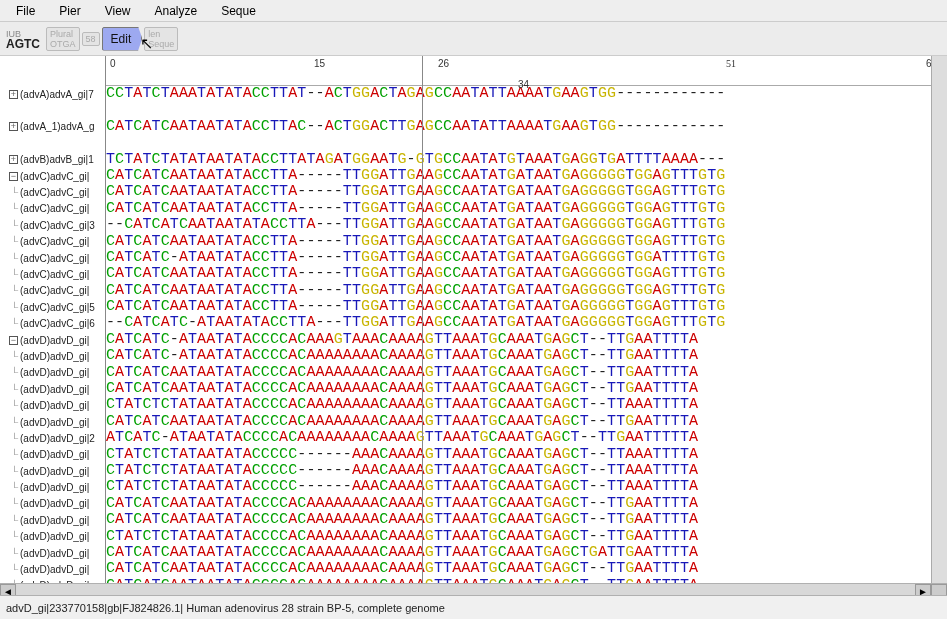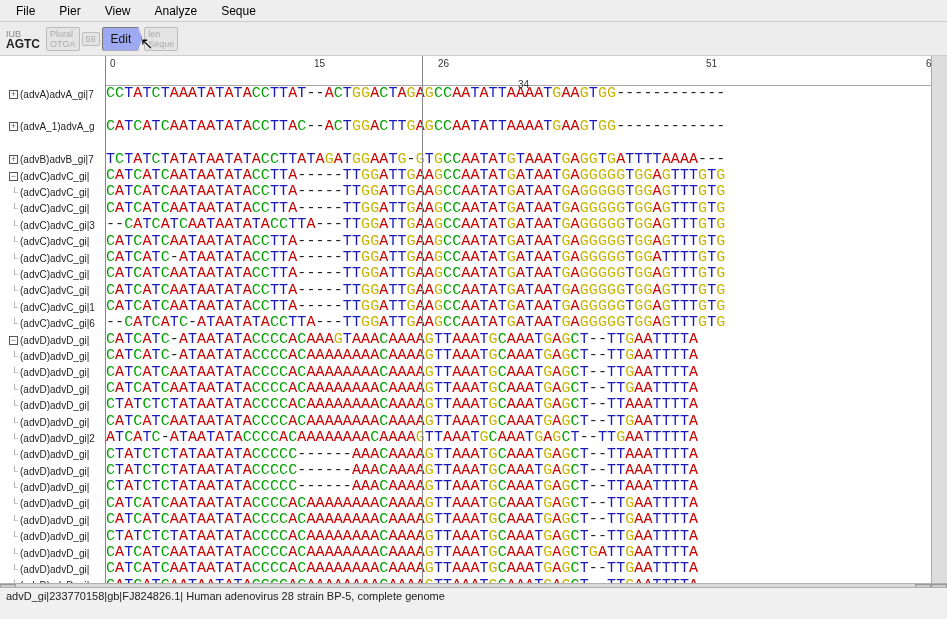--- a/index.html
+++ b/index.html
@@ -159,27 +159,28 @@
   pointer-events:none;
 }
 .vscroll {
   width:16px;
   background:#ddd;
   border-left:1px solid #aaa;
 }
 .statusbar {
   position:absolute;
   left:0; right:0; bottom:0;
-  height:32px;
+  height:24px;
   background:#f0f0f0;
   border-top:1px solid #b0b0b0;
   font-size:11px;
   color:#222;
   padding:2px 6px;
   display:flex;
+  align-items:center;
 }
 .bottom-hscroll {
   position:absolute;
   left:0; right:0; bottom:20px;
   height:16px;
   background:#e0e0e0;
   border-top:1px solid #b0b0b0;
   display:flex;
 }
 .bottom-hscroll .arrow {
@@ -232,21 +233,21 @@
           <div class="tree">
             <span class="plusbox">+</span>
           </div>
           <div class="name">(advA_1)advA_g</div>
         </div>
         <div class="empty-row"></div>
         <div class="side-row">
           <div class="tree">
             <span class="plusbox">+</span>
           </div>
-          <div class="name">(advB)advB_gi|7</div>
+          <div class="name">(advB)advB_gi|1</div>
         </div>
         <div class="side-row">
           <div class="tree">
             <span class="minusbox">−</span>
           </div>
           <div class="name">(advC)advC_gi|</div>
         </div>
         <div class="side-row">
           <div class="tree">
             <span style="color:#999">└</span>
@@ -286,21 +287,21 @@
         <div class="side-row">
           <div class="tree">
             <span style="color:#999">└</span>
           </div>
           <div class="name">(advC)advC_gi|</div>
         </div>
         <div class="side-row">
           <div class="tree">
             <span style="color:#999">└</span>
           </div>
-          <div class="name">(advC)advC_gi|1</div>
+          <div class="name">(advC)advC_gi|5</div>
         </div>
         <div class="side-row">
           <div class="tree">
             <span style="color:#999">└</span>
           </div>
           <div class="name">(advC)advC_gi|6</div>
         </div>
         <div class="side-row">
           <div class="tree">
             <span class="minusbox">−</span>
@@ -404,21 +405,21 @@
           <div class="name">(advD)advD_gi|</div>
         </div>
       </div>
   </div>
   <div class="seq-area">
     <div class="ruler" id="ruler">
         <div class="tick" style="left: 4px;">0</div>
         <div class="tick" style="left: 208px;">15</div>
         <div class="tick" style="left: 332px;">26</div>
         <div class="tick" style="left: 412px; margin-top: 21px;">34</div>
-        <div class="tick" style="left: 600px;">51</div>
+        <div class="tick" style="left: 620px; font-family: Liberation Serif, serif;">51</div>
         <div class="tick" style="left: 820px;">68</div>
       </div>
     <div class="col-guide" id="col-guide" style="left: 316px;"></div>
     <div class="seq-rows" id="seq-rows"><div class="seq-row"> <span class="base-C">C</span><span class="base-C">C</span><span class="base-T">T</span><span class="base-A">A</span><span class="base-T">T</span><span class="base-C">C</span><span class="base-T">T</span><span class="base-A">A</span><span class="base-A">A</span><span class="base-A">A</span><span class="base-T">T</span><span class="base-A">A</span><span class="base-T">T</span><span class="base-A">A</span><span class="base-T">T</span><span class="base-A">A</span><span class="base-C">C</span><span class="base-C">C</span><span class="base-T">T</span><span class="base-T">T</span><span class="base-A">A</span><span class="base-T">T</span><span class="base-gap">-</span><span class="base-gap">-</span><span class="base-A">A</span><span class="base-C">C</span><span class="base-T">T</span><span class="base-G">G</span><span class="base-G">G</span><span class="base-A">A</span><span class="base-C">C</span><span class="base-T">T</span><span class="base-A">A</span><span class="base-G">G</span><span class="base-A">A</span><span class="base-G">G</span><span class="base-C">C</span><span class="base-C">C</span><span class="base-A">A</span><span class="base-A">A</span><span class="base-T">T</span><span class="base-A">A</span><span class="base-T">T</span><span class="base-T">T</span><span class="base-A">A</span><span class="base-A">A</span><span class="base-A">A</span><span class="base-A">A</span><span class="base-T">T</span><span class="base-G">G</span><span class="base-A">A</span><span class="base-A">A</span><span class="base-G">G</span><span class="base-T">T</span><span class="base-G">G</span><span class="base-G">G</span><span class="base-gap">-</span><span class="base-gap">-</span><span class="base-gap">-</span><span class="base-gap">-</span><span class="base-gap">-</span><span class="base-gap">-</span><span class="base-gap">-</span><span class="base-gap">-</span><span class="base-gap">-</span><span class="base-gap">-</span><span class="base-gap">-</span><span class="base-gap">-</span></div><div class="empty-row"></div><div class="seq-row"> <span class="base-C">C</span><span class="base-A">A</span><span class="base-T">T</span><span class="base-C">C</span><span class="base-A">A</span><span class="base-T">T</span><span class="base-C">C</span><span class="base-A">A</span><span class="base-A">A</span><span class="base-T">T</span><span class="base-A">A</span><span class="base-A">A</span><span class="base-T">T</span><span class="base-A">A</span><span class="base-T">T</span><span class="base-A">A</span><span class="base-C">C</span><span class="base-C">C</span><span class="base-T">T</span><span class="base-T">T</span><span class="base-A">A</span><span class="base-C">C</span><span class="base-gap">-</span><span class="base-gap">-</span><span class="base-A">A</span><span class="base-C">C</span><span class="base-T">T</span><span class="base-G">G</span><span class="base-G">G</span><span class="base-A">A</span><span class="base-C">C</span><span class="base-T">T</span><span class="base-T">T</span><span class="base-G">G</span><span class="base-A">A</span><span class="base-G">G</span><span class="base-C">C</span><span class="base-C">C</span><span class="base-A">A</span><span class="base-A">A</span><span class="base-T">T</span><span class="base-A">A</span><span class="base-T">T</span><span class="base-T">T</span><span class="base-A">A</span><span class="base-A">A</span><span class="base-A">A</span><span class="base-A">A</span><span class="base-T">T</span><span class="base-G">G</span><span class="base-A">A</span><span class="base-A">A</span><span class="base-G">G</span><span class="base-T">T</span><span class="base-G">G</span><span class="base-G">G</span><span class="base-gap">-</span><span class="base-gap">-</span><span class="base-gap">-</span><span class="base-gap">-</span><span class="base-gap">-</span><span class="base-gap">-</span><span class="base-gap">-</span><span class="base-gap">-</span><span class="base-gap">-</span><span class="base-gap">-</span><span class="base-gap">-</span><span class="base-gap">-</span></div><div class="empty-row"></div><div class="seq-row"> <span class="base-T">T</span><span class="base-C">C</span><span class="base-T">T</span><span class="base-A">A</span><span class="base-T">T</span><span class="base-C">C</span><span class="base-T">T</span><span class="base-A">A</span><span class="base-T">T</span><span class="base-A">A</span><span class="base-T">T</span><span class="base-A">A</span><span class="base-A">A</span><span class="base-T">T</span><span class="base-A">A</span><span class="base-T">T</span><span class="base-A">A</span><span class="base-C">C</span><span class="base-C">C</span><span class="base-T">T</span><span class="base-T">T</span><span class="base-A">A</span><span class="base-T">T</span><span class="base-A">A</span><span class="base-G">G</span><span class="base-A">A</span><span class="base-T">T</span><span class="base-G">G</span><span class="base-G">G</span><span class="base-A">A</span><span class="base-A">A</span><span class="base-T">T</span><span class="base-G">G</span><span class="base-gap">-</span><span class="base-G">G</span><span class="base-T">T</span><span class="base-G">G</span><span class="base-C">C</span><span class="base-C">C</span><span class="base-A">A</span><span class="base-A">A</span><span class="base-T">T</span><span class="base-A">A</span><span class="base-T">T</span><span class="base-G">G</span><span class="base-T">T</span><span class="base-A">A</span><span class="base-A">A</span><span class="base-A">A</span><span class="base-T">T</span><span class="base-G">G</span><span class="base-A">A</span><span class="base-G">G</span><span class="base-G">G</span><span class="base-T">T</span><span class="base-G">G</span><span class="base-A">A</span><span class="base-T">T</span><span class="base-T">T</span><span class="base-T">T</span><span class="base-T">T</span><span class="base-A">A</span><span class="base-A">A</span><span class="base-A">A</span><span class="base-A">A</span><span class="base-gap">-</span><span class="base-gap">-</span><span class="base-gap">-</span></div><div class="seq-row"> <span class="base-C">C</span><span class="base-A">A</span><span class="base-T">T</span><span class="base-C">C</span><span class="base-A">A</span><span class="base-T">T</span><span class="base-C">C</span><span class="base-A">A</span><span class="base-A">A</span><span class="base-T">T</span><span class="base-A">A</span><span class="base-A">A</span><span class="base-T">T</span><span class="base-A">A</span><span class="base-T">T</span><span class="base-A">A</span><span class="base-C">C</span><span class="base-C">C</span><span class="base-T">T</span><span class="base-T">T</span><span class="base-A">A</span><span class="base-gap">-</span><span class="base-gap">-</span><span class="base-gap">-</span><span class="base-gap">-</span><span class="base-gap">-</span><span class="base-T">T</span><span class="base-T">T</span><span class="base-G">G</span><span class="base-G">G</span><span class="base-A">A</span><span class="base-T">T</span><span class="base-T">T</span><span class="base-G">G</span><span class="base-A">A</span><span class="base-A">A</span><span class="base-G">G</span><span class="base-C">C</span><span class="base-C">C</span><span class="base-A">A</span><span class="base-A">A</span><span class="base-T">T</span><span class="base-A">A</span><span class="base-T">T</span><span class="base-G">G</span><span class="base-A">A</span><span class="base-T">T</span><span class="base-A">A</span><span class="base-A">A</span><span class="base-T">T</span><span class="base-G">G</span><span class="base-A">A</span><span class="base-G">G</span><span class="base-G">G</span><span class="base-G">G</span><span class="base-G">G</span><span class="base-G">G</span><span class="base-T">T</span><span class="base-G">G</span><span class="base-G">G</span><span class="base-A">A</span><span class="base-G">G</span><span class="base-T">T</span><span class="base-T">T</span><span class="base-T">T</span><span class="base-G">G</span><span class="base-T">T</span><span class="base-G">G</span></div><div class="seq-row"> <span class="base-C">C</span><span class="base-A">A</span><span class="base-T">T</span><span class="base-C">C</span><span class="base-A">A</span><span class="base-T">T</span><span class="base-C">C</span><span class="base-A">A</span><span class="base-A">A</span><span class="base-T">T</span><span class="base-A">A</span><span class="base-A">A</span><span class="base-T">T</span><span class="base-A">A</span><span class="base-T">T</span><span class="base-A">A</span><span class="base-C">C</span><span class="base-C">C</span><span class="base-T">T</span><span class="base-T">T</span><span class="base-A">A</span><span class="base-gap">-</span><span class="base-gap">-</span><span class="base-gap">-</span><span class="base-gap">-</span><span class="base-gap">-</span><span class="base-T">T</span><span class="base-T">T</span><span class="base-G">G</span><span class="base-G">G</span><span class="base-A">A</span><span class="base-T">T</span><span class="base-T">T</span><span class="base-G">G</span><span class="base-A">A</span><span class="base-A">A</span><span class="base-G">G</span><span class="base-C">C</span><span class="base-C">C</span><span class="base-A">A</span><span class="base-A">A</span><span class="base-T">T</span><span class="base-A">A</span><span class="base-T">T</span><span class="base-G">G</span><span class="base-A">A</span><span class="base-T">T</span><span class="base-A">A</span><span class="base-A">A</span><span class="base-T">T</span><span class="base-G">G</span><span class="base-A">A</span><span class="base-G">G</span><span class="base-G">G</span><span class="base-G">G</span><span class="base-G">G</span><span class="base-G">G</span><span class="base-T">T</span><span class="base-G">G</span><span class="base-G">G</span><span class="base-A">A</span><span class="base-G">G</span><span class="base-T">T</span><span class="base-T">T</span><span class="base-T">T</span><span class="base-G">G</span><span class="base-T">T</span><span class="base-G">G</span></div><div class="seq-row"> <span class="base-C">C</span><span class="base-A">A</span><span class="base-T">T</span><span class="base-C">C</span><span class="base-A">A</span><span class="base-T">T</span><span class="base-C">C</span><span class="base-A">A</span><span class="base-A">A</span><span class="base-T">T</span><span class="base-A">A</span><span class="base-A">A</span><span class="base-T">T</span><span class="base-A">A</span><span class="base-T">T</span><span class="base-A">A</span><span class="base-C">C</span><span class="base-C">C</span><span class="base-T">T</span><span class="base-T">T</span><span class="base-A">A</span><span class="base-gap">-</span><span class="base-gap">-</span><span class="base-gap">-</span><span class="base-gap">-</span><span class="base-gap">-</span><span class="base-T">T</span><span class="base-T">T</span><span class="base-G">G</span><span class="base-G">G</span><span class="base-A">A</span><span class="base-T">T</span><span class="base-T">T</span><span class="base-G">G</span><span class="base-A">A</span><span class="base-A">A</span><span class="base-G">G</span><span class="base-C">C</span><span class="base-C">C</span><span class="base-A">A</span><span class="base-A">A</span><span class="base-T">T</span><span class="base-A">A</span><span class="base-T">T</span><span class="base-G">G</span><span class="base-A">A</span><span class="base-T">T</span><span class="base-A">A</span><span class="base-A">A</span><span class="base-T">T</span><span class="base-G">G</span><span class="base-A">A</span><span class="base-G">G</span><span class="base-G">G</span><span class="base-G">G</span><span class="base-G">G</span><span class="base-G">G</span><span class="base-T">T</span><span class="base-G">G</span><span class="base-G">G</span><span class="base-A">A</span><span class="base-G">G</span><span class="base-T">T</span><span class="base-T">T</span><span class="base-T">T</span><span class="base-G">G</span><span class="base-T">T</span><span class="base-G">G</span></div><div class="seq-row"> <span class="base-gap">-</span><span class="base-gap">-</span><span class="base-C">C</span><span class="base-A">A</span><span class="base-T">T</span><span class="base-C">C</span><span class="base-A">A</span><span class="base-T">T</span><span class="base-C">C</span><span class="base-A">A</span><span class="base-A">A</span><span class="base-T">T</span><span class="base-A">A</span><span class="base-A">A</span><span class="base-T">T</span><span class="base-A">A</span><span class="base-T">T</span><span class="base-A">A</span><span class="base-C">C</span><span class="base-C">C</span><span class="base-T">T</span><span class="base-T">T</span><span class="base-A">A</span><span class="base-gap">-</span><span class="base-gap">-</span><span class="base-gap">-</span><span class="base-T">T</span><span class="base-T">T</span><span class="base-G">G</span><span class="base-G">G</span><span class="base-A">A</span><span class="base-T">T</span><span class="base-T">T</span><span class="base-G">G</span><span class="base-A">A</span><span class="base-A">A</span><span class="base-G">G</span><span class="base-C">C</span><span class="base-C">C</span><span class="base-A">A</span><span class="base-A">A</span><span class="base-T">T</span><span class="base-A">A</span><span class="base-T">T</span><span class="base-G">G</span><span class="base-A">A</span><span class="base-T">T</span><span class="base-A">A</span><span class="base-A">A</span><span class="base-T">T</span><span class="base-G">G</span><span class="base-A">A</span><span class="base-G">G</span><span class="base-G">G</span><span class="base-G">G</span><span class="base-G">G</span><span class="base-G">G</span><span class="base-T">T</span><span class="base-G">G</span><span class="base-G">G</span><span class="base-A">A</span><span class="base-G">G</span><span class="base-T">T</span><span class="base-T">T</span><span class="base-T">T</span><span class="base-G">G</span><span class="base-T">T</span><span class="base-G">G</span></div><div class="seq-row"> <span class="base-C">C</span><span class="base-A">A</span><span class="base-T">T</span><span class="base-C">C</span><span class="base-A">A</span><span class="base-T">T</span><span class="base-C">C</span><span class="base-A">A</span><span class="base-A">A</span><span class="base-T">T</span><span class="base-A">A</span><span class="base-A">A</span><span class="base-T">T</span><span class="base-A">A</span><span class="base-T">T</span><span class="base-A">A</span><span class="base-C">C</span><span class="base-C">C</span><span class="base-T">T</span><span class="base-T">T</span><span class="base-A">A</span><span class="base-gap">-</span><span class="base-gap">-</span><span class="base-gap">-</span><span class="base-gap">-</span><span class="base-gap">-</span><span class="base-T">T</span><span class="base-T">T</span><span class="base-G">G</span><span class="base-G">G</span><span class="base-A">A</span><span class="base-T">T</span><span class="base-T">T</span><span class="base-G">G</span><span class="base-A">A</span><span class="base-A">A</span><span class="base-G">G</span><span class="base-C">C</span><span class="base-C">C</span><span class="base-A">A</span><span class="base-A">A</span><span class="base-T">T</span><span class="base-A">A</span><span class="base-T">T</span><span class="base-G">G</span><span class="base-A">A</span><span class="base-T">T</span><span class="base-A">A</span><span class="base-A">A</span><span class="base-T">T</span><span class="base-G">G</span><span class="base-A">A</span><span class="base-G">G</span><span class="base-G">G</span><span class="base-G">G</span><span class="base-G">G</span><span class="base-G">G</span><span class="base-T">T</span><span class="base-G">G</span><span class="base-G">G</span><span class="base-A">A</span><span class="base-G">G</span><span class="base-T">T</span><span class="base-T">T</span><span class="base-T">T</span><span class="base-G">G</span><span class="base-T">T</span><span class="base-G">G</span></div><div class="seq-row"> <span class="base-C">C</span><span class="base-A">A</span><span class="base-T">T</span><span class="base-C">C</span><span class="base-A">A</span><span class="base-T">T</span><span class="base-C">C</span><span class="base-gap">-</span><span class="base-A">A</span><span class="base-T">T</span><span class="base-A">A</span><span class="base-A">A</span><span class="base-T">T</span><span class="base-A">A</span><span class="base-T">T</span><span class="base-A">A</span><span class="base-C">C</span><span class="base-C">C</span><span class="base-T">T</span><span class="base-T">T</span><span class="base-A">A</span><span class="base-gap">-</span><span class="base-gap">-</span><span class="base-gap">-</span><span class="base-gap">-</span><span class="base-gap">-</span><span class="base-T">T</span><span class="base-T">T</span><span class="base-G">G</span><span class="base-G">G</span><span class="base-A">A</span><span class="base-T">T</span><span class="base-T">T</span><span class="base-G">G</span><span class="base-A">A</span><span class="base-A">A</span><span class="base-G">G</span><span class="base-C">C</span><span class="base-C">C</span><span class="base-A">A</span><span class="base-A">A</span><span class="base-T">T</span><span class="base-A">A</span><span class="base-T">T</span><span class="base-G">G</span><span class="base-A">A</span><span class="base-T">T</span><span class="base-A">A</span><span class="base-A">A</span><span class="base-T">T</span><span class="base-G">G</span><span class="base-A">A</span><span class="base-G">G</span><span class="base-G">G</span><span class="base-G">G</span><span class="base-G">G</span><span class="base-G">G</span><span class="base-T">T</span><span class="base-G">G</span><span class="base-G">G</span><span class="base-A">A</span><span class="base-T">T</span><span class="base-T">T</span><span class="base-T">T</span><span class="base-T">T</span><span class="base-G">G</span><span class="base-T">T</span><span class="base-G">G</span></div><div class="seq-row"> <span class="base-C">C</span><span class="base-A">A</span><span class="base-T">T</span><span class="base-C">C</span><span class="base-A">A</span><span class="base-T">T</span><span class="base-C">C</span><span class="base-A">A</span><span class="base-A">A</span><span class="base-T">T</span><span class="base-A">A</span><span class="base-A">A</span><span class="base-T">T</span><span class="base-A">A</span><span class="base-T">T</span><span class="base-A">A</span><span class="base-C">C</span><span class="base-C">C</span><span class="base-T">T</span><span class="base-T">T</span><span class="base-A">A</span><span class="base-gap">-</span><span class="base-gap">-</span><span class="base-gap">-</span><span class="base-gap">-</span><span class="base-gap">-</span><span class="base-T">T</span><span class="base-T">T</span><span class="base-G">G</span><span class="base-G">G</span><span class="base-A">A</span><span class="base-T">T</span><span class="base-T">T</span><span class="base-G">G</span><span class="base-A">A</span><span class="base-A">A</span><span class="base-G">G</span><span class="base-C">C</span><span class="base-C">C</span><span class="base-A">A</span><span class="base-A">A</span><span class="base-T">T</span><span class="base-A">A</span><span class="base-T">T</span><span class="base-G">G</span><span class="base-A">A</span><span class="base-T">T</span><span class="base-A">A</span><span class="base-A">A</span><span class="base-T">T</span><span class="base-G">G</span><span class="base-A">A</span><span class="base-G">G</span><span class="base-G">G</span><span class="base-G">G</span><span class="base-G">G</span><span class="base-G">G</span><span class="base-T">T</span><span class="base-G">G</span><span class="base-G">G</span><span class="base-A">A</span><span class="base-G">G</span><span class="base-T">T</span><span class="base-T">T</span><span class="base-T">T</span><span class="base-G">G</span><span class="base-T">T</span><span class="base-G">G</span></div><div class="seq-row"> <span class="base-C">C</span><span class="base-A">A</span><span class="base-T">T</span><span class="base-C">C</span><span class="base-A">A</span><span class="base-T">T</span><span class="base-C">C</span><span class="base-A">A</span><span class="base-A">A</span><span class="base-T">T</span><span class="base-A">A</span><span class="base-A">A</span><span class="base-T">T</span><span class="base-A">A</span><span class="base-T">T</span><span class="base-A">A</span><span class="base-C">C</span><span class="base-C">C</span><span class="base-T">T</span><span class="base-T">T</span><span class="base-A">A</span><span class="base-gap">-</span><span class="base-gap">-</span><span class="base-gap">-</span><span class="base-gap">-</span><span class="base-gap">-</span><span class="base-T">T</span><span class="base-T">T</span><span class="base-G">G</span><span class="base-G">G</span><span class="base-A">A</span><span class="base-T">T</span><span class="base-T">T</span><span class="base-G">G</span><span class="base-A">A</span><span class="base-A">A</span><span class="base-G">G</span><span class="base-C">C</span><span class="base-C">C</span><span class="base-A">A</span><span class="base-A">A</span><span class="base-T">T</span><span class="base-A">A</span><span class="base-T">T</span><span class="base-G">G</span><span class="base-A">A</span><span class="base-T">T</span><span class="base-A">A</span><span class="base-A">A</span><span class="base-T">T</span><span class="base-G">G</span><span class="base-A">A</span><span class="base-G">G</span><span class="base-G">G</span><span class="base-G">G</span><span class="base-G">G</span><span class="base-G">G</span><span class="base-T">T</span><span class="base-G">G</span><span class="base-G">G</span><span class="base-A">A</span><span class="base-G">G</span><span class="base-T">T</span><span class="base-T">T</span><span class="base-T">T</span><span class="base-G">G</span><span class="base-T">T</span><span class="base-G">G</span></div><div class="seq-row"> <span class="base-C">C</span><span class="base-A">A</span><span class="base-T">T</span><span class="base-C">C</span><span class="base-A">A</span><span class="base-T">T</span><span class="base-C">C</span><span class="base-A">A</span><span class="base-A">A</span><span class="base-T">T</span><span class="base-A">A</span><span class="base-A">A</span><span class="base-T">T</span><span class="base-A">A</span><span class="base-T">T</span><span class="base-A">A</span><span class="base-C">C</span><span class="base-C">C</span><span class="base-T">T</span><span class="base-T">T</span><span class="base-A">A</span><span class="base-gap">-</span><span class="base-gap">-</span><span class="base-gap">-</span><span class="base-gap">-</span><span class="base-gap">-</span><span class="base-T">T</span><span class="base-T">T</span><span class="base-G">G</span><span class="base-G">G</span><span class="base-A">A</span><span class="base-T">T</span><span class="base-T">T</span><span class="base-G">G</span><span class="base-A">A</span><span class="base-A">A</span><span class="base-G">G</span><span class="base-C">C</span><span class="base-C">C</span><span class="base-A">A</span><span class="base-A">A</span><span class="base-T">T</span><span class="base-A">A</span><span class="base-T">T</span><span class="base-G">G</span><span class="base-A">A</span><span class="base-T">T</span><span class="base-A">A</span><span class="base-A">A</span><span class="base-T">T</span><span class="base-G">G</span><span class="base-A">A</span><span class="base-G">G</span><span class="base-G">G</span><span class="base-G">G</span><span class="base-G">G</span><span class="base-G">G</span><span class="base-T">T</span><span class="base-G">G</span><span class="base-G">G</span><span class="base-A">A</span><span class="base-G">G</span><span class="base-T">T</span><span class="base-T">T</span><span class="base-T">T</span><span class="base-G">G</span><span class="base-T">T</span><span class="base-G">G</span></div><div class="seq-row"> <span class="base-gap">-</span><span class="base-gap">-</span><span class="base-C">C</span><span class="base-A">A</span><span class="base-T">T</span><span class="base-C">C</span><span class="base-A">A</span><span class="base-T">T</span><span class="base-C">C</span><span class="base-gap">-</span><span class="base-A">A</span><span class="base-T">T</span><span class="base-A">A</span><span class="base-A">A</span><span class="base-T">T</span><span class="base-A">A</span><span class="base-T">T</span><span class="base-A">A</span><span class="base-C">C</span><span class="base-C">C</span><span class="base-T">T</span><span class="base-T">T</span><span class="base-A">A</span><span class="base-gap">-</span><span class="base-gap">-</span><span class="base-gap">-</span><span class="base-T">T</span><span class="base-T">T</span><span class="base-G">G</span><span class="base-G">G</span><span class="base-A">A</span><span class="base-T">T</span><span class="base-T">T</span><span class="base-G">G</span><span class="base-A">A</span><span class="base-A">A</span><span class="base-G">G</span><span class="base-C">C</span><span class="base-C">C</span><span class="base-A">A</span><span class="base-A">A</span><span class="base-T">T</span><span class="base-A">A</span><span class="base-T">T</span><span class="base-G">G</span><span class="base-A">A</span><span class="base-T">T</span><span class="base-A">A</span><span class="base-A">A</span><span class="base-T">T</span><span class="base-G">G</span><span class="base-A">A</span><span class="base-G">G</span><span class="base-G">G</span><span class="base-G">G</span><span class="base-G">G</span><span class="base-G">G</span><span class="base-T">T</span><span class="base-G">G</span><span class="base-G">G</span><span class="base-A">A</span><span class="base-G">G</span><span class="base-T">T</span><span class="base-T">T</span><span class="base-T">T</span><span class="base-G">G</span><span class="base-T">T</span><span class="base-G">G</span></div><div class="seq-row"> <span class="base-C">C</span><span class="base-A">A</span><span class="base-T">T</span><span class="base-C">C</span><span class="base-A">A</span><span class="base-T">T</span><span class="base-C">C</span><span class="base-gap">-</span><span class="base-A">A</span><span class="base-T">T</span><span class="base-A">A</span><span class="base-A">A</span><span class="base-T">T</span><span class="base-A">A</span><span class="base-T">T</span><span class="base-A">A</span><span class="base-C">C</span><span class="base-C">C</span><span class="base-C">C</span><span class="base-C">C</span><span class="base-A">A</span><span class="base-C">C</span><span class="base-A">A</span><span class="base-A">A</span><span class="base-A">A</span><span class="base-G">G</span><span class="base-T">T</span><span class="base-A">A</span><span class="base-A">A</span><span class="base-A">A</span><span class="base-C">C</span><span class="base-A">A</span><span class="base-A">A</span><span class="base-A">A</span><span class="base-A">A</span><span class="base-G">G</span><span class="base-T">T</span><span class="base-T">T</span><span class="base-A">A</span><span class="base-A">A</span><span class="base-A">A</span><span class="base-T">T</span><span class="base-G">G</span><span class="base-C">C</span><span class="base-A">A</span><span class="base-A">A</span><span class="base-A">A</span><span class="base-T">T</span><span class="base-G">G</span><span class="base-A">A</span><span class="base-G">G</span><span class="base-C">C</span><span class="base-T">T</span><span class="base-gap">-</span><span class="base-gap">-</span><span class="base-T">T</span><span class="base-T">T</span><span class="base-G">G</span><span class="base-A">A</span><span class="base-A">A</span><span class="base-T">T</span><span class="base-T">T</span><span class="base-T">T</span><span class="base-T">T</span><span class="base-A">A</span></div><div class="seq-row"> <span class="base-C">C</span><span class="base-A">A</span><span class="base-T">T</span><span class="base-C">C</span><span class="base-A">A</span><span class="base-T">T</span><span class="base-C">C</span><span class="base-gap">-</span><span class="base-A">A</span><span class="base-T">T</span><span class="base-A">A</span><span class="base-A">A</span><span class="base-T">T</span><span class="base-A">A</span><span class="base-T">T</span><span class="base-A">A</span><span class="base-C">C</span><span class="base-C">C</span><span class="base-C">C</span><span class="base-C">C</span><span class="base-A">A</span><span class="base-C">C</span><span class="base-A">A</span><span class="base-A">A</span><span class="base-A">A</span><span class="base-A">A</span><span class="base-A">A</span><span class="base-A">A</span><span class="base-A">A</span><span class="base-A">A</span><span class="base-C">C</span><span class="base-A">A</span><span class="base-A">A</span><span class="base-A">A</span><span class="base-A">A</span><span class="base-G">G</span><span class="base-T">T</span><span class="base-T">T</span><span class="base-A">A</span><span class="base-A">A</span><span class="base-A">A</span><span class="base-T">T</span><span class="base-G">G</span><span class="base-C">C</span><span class="base-A">A</span><span class="base-A">A</span><span class="base-A">A</span><span class="base-T">T</span><span class="base-G">G</span><span class="base-A">A</span><span class="base-G">G</span><span class="base-C">C</span><span class="base-T">T</span><span class="base-gap">-</span><span class="base-gap">-</span><span class="base-T">T</span><span class="base-T">T</span><span class="base-G">G</span><span class="base-A">A</span><span class="base-A">A</span><span class="base-T">T</span><span class="base-T">T</span><span class="base-T">T</span><span class="base-T">T</span><span class="base-A">A</span></div><div class="seq-row"> <span class="base-C">C</span><span class="base-A">A</span><span class="base-T">T</span><span class="base-C">C</span><span class="base-A">A</span><span class="base-T">T</span><span class="base-C">C</span><span class="base-A">A</span><span class="base-A">A</span><span class="base-T">T</span><span class="base-A">A</span><span class="base-A">A</span><span class="base-T">T</span><span class="base-A">A</span><span class="base-T">T</span><span class="base-A">A</span><span class="base-C">C</span><span class="base-C">C</span><span class="base-C">C</span><span class="base-C">C</span><span class="base-A">A</span><span class="base-C">C</span><span class="base-A">A</span><span class="base-A">A</span><span class="base-A">A</span><span class="base-A">A</span><span class="base-A">A</span><span class="base-A">A</span><span class="base-A">A</span><span class="base-A">A</span><span class="base-C">C</span><span class="base-A">A</span><span class="base-A">A</span><span class="base-A">A</span><span class="base-A">A</span><span class="base-G">G</span><span class="base-T">T</span><span class="base-T">T</span><span class="base-A">A</span><span class="base-A">A</span><span class="base-A">A</span><span class="base-T">T</span><span class="base-G">G</span><span class="base-C">C</span><span class="base-A">A</span><span class="base-A">A</span><span class="base-A">A</span><span class="base-T">T</span><span class="base-G">G</span><span class="base-A">A</span><span class="base-G">G</span><span class="base-C">C</span><span class="base-T">T</span><span class="base-gap">-</span><span class="base-gap">-</span><span class="base-T">T</span><span class="base-T">T</span><span class="base-G">G</span><span class="base-A">A</span><span class="base-A">A</span><span class="base-T">T</span><span class="base-T">T</span><span class="base-T">T</span><span class="base-T">T</span><span class="base-A">A</span></div><div class="seq-row"> <span class="base-C">C</span><span class="base-A">A</span><span class="base-T">T</span><span class="base-C">C</span><span class="base-A">A</span><span class="base-T">T</span><span class="base-C">C</span><span class="base-A">A</span><span class="base-A">A</span><span class="base-T">T</span><span class="base-A">A</span><span class="base-A">A</span><span class="base-T">T</span><span class="base-A">A</span><span class="base-T">T</span><span class="base-A">A</span><span class="base-C">C</span><span class="base-C">C</span><span class="base-C">C</span><span class="base-C">C</span><span class="base-A">A</span><span class="base-C">C</span><span class="base-A">A</span><span class="base-A">A</span><span class="base-A">A</span><span class="base-A">A</span><span class="base-A">A</span><span class="base-A">A</span><span class="base-A">A</span><span class="base-A">A</span><span class="base-C">C</span><span class="base-A">A</span><span class="base-A">A</span><span class="base-A">A</span><span class="base-A">A</span><span class="base-G">G</span><span class="base-T">T</span><span class="base-T">T</span><span class="base-A">A</span><span class="base-A">A</span><span class="base-A">A</span><span class="base-T">T</span><span class="base-G">G</span><span class="base-C">C</span><span class="base-A">A</span><span class="base-A">A</span><span class="base-A">A</span><span class="base-T">T</span><span class="base-G">G</span><span class="base-A">A</span><span class="base-G">G</span><span class="base-C">C</span><span class="base-T">T</span><span class="base-gap">-</span><span class="base-gap">-</span><span class="base-T">T</span><span class="base-T">T</span><span class="base-G">G</span><span class="base-A">A</span><span class="base-A">A</span><span class="base-T">T</span><span class="base-T">T</span><span class="base-T">T</span><span class="base-T">T</span><span class="base-A">A</span></div><div class="seq-row"> <span class="base-C">C</span><span class="base-T">T</span><span class="base-A">A</span><span class="base-T">T</span><span class="base-C">C</span><span class="base-T">T</span><span class="base-C">C</span><span class="base-T">T</span><span class="base-A">A</span><span class="base-T">T</span><span class="base-A">A</span><span class="base-A">A</span><span class="base-T">T</span><span class="base-A">A</span><span class="base-T">T</span><span class="base-A">A</span><span class="base-C">C</span><span class="base-C">C</span><span class="base-C">C</span><span class="base-C">C</span><span class="base-A">A</span><span class="base-C">C</span><span class="base-A">A</span><span class="base-A">A</span><span class="base-A">A</span><span class="base-A">A</span><span class="base-A">A</span><span class="base-A">A</span><span class="base-A">A</span><span class="base-A">A</span><span class="base-C">C</span><span class="base-A">A</span><span class="base-A">A</span><span class="base-A">A</span><span class="base-A">A</span><span class="base-G">G</span><span class="base-T">T</span><span class="base-T">T</span><span class="base-A">A</span><span class="base-A">A</span><span class="base-A">A</span><span class="base-T">T</span><span class="base-G">G</span><span class="base-C">C</span><span class="base-A">A</span><span class="base-A">A</span><span class="base-A">A</span><span class="base-T">T</span><span class="base-G">G</span><span class="base-A">A</span><span class="base-G">G</span><span class="base-C">C</span><span class="base-T">T</span><span class="base-gap">-</span><span class="base-gap">-</span><span class="base-T">T</span><span class="base-T">T</span><span class="base-A">A</span><span class="base-A">A</span><span class="base-A">A</span><span class="base-T">T</span><span class="base-T">T</span><span class="base-T">T</span><span class="base-T">T</span><span class="base-A">A</span></div><div class="seq-row"> <span class="base-C">C</span><span class="base-A">A</span><span class="base-T">T</span><span class="base-C">C</span><span class="base-A">A</span><span class="base-T">T</span><span class="base-C">C</span><span class="base-A">A</span><span class="base-A">A</span><span class="base-T">T</span><span class="base-A">A</span><span class="base-A">A</span><span class="base-T">T</span><span class="base-A">A</span><span class="base-T">T</span><span class="base-A">A</span><span class="base-C">C</span><span class="base-C">C</span><span class="base-C">C</span><span class="base-C">C</span><span class="base-A">A</span><span class="base-C">C</span><span class="base-A">A</span><span class="base-A">A</span><span class="base-A">A</span><span class="base-A">A</span><span class="base-A">A</span><span class="base-A">A</span><span class="base-A">A</span><span class="base-A">A</span><span class="base-C">C</span><span class="base-A">A</span><span class="base-A">A</span><span class="base-A">A</span><span class="base-A">A</span><span class="base-G">G</span><span class="base-T">T</span><span class="base-T">T</span><span class="base-A">A</span><span class="base-A">A</span><span class="base-A">A</span><span class="base-T">T</span><span class="base-G">G</span><span class="base-C">C</span><span class="base-A">A</span><span class="base-A">A</span><span class="base-A">A</span><span class="base-T">T</span><span class="base-G">G</span><span class="base-A">A</span><span class="base-G">G</span><span class="base-C">C</span><span class="base-T">T</span><span class="base-gap">-</span><span class="base-gap">-</span><span class="base-T">T</span><span class="base-T">T</span><span class="base-G">G</span><span class="base-A">A</span><span class="base-A">A</span><span class="base-T">T</span><span class="base-T">T</span><span class="base-T">T</span><span class="base-T">T</span><span class="base-A">A</span></div><div class="seq-row"> <span class="base-A">A</span><span class="base-T">T</span><span class="base-C">C</span><span class="base-A">A</span><span class="base-T">T</span><span class="base-C">C</span><span class="base-gap">-</span><span class="base-A">A</span><span class="base-T">T</span><span class="base-A">A</span><span class="base-A">A</span><span class="base-T">T</span><span class="base-A">A</span><span class="base-T">T</span><span class="base-A">A</span><span class="base-C">C</span><span class="base-C">C</span><span class="base-C">C</span><span class="base-C">C</span><span class="base-A">A</span><span class="base-C">C</span><span class="base-A">A</span><span class="base-A">A</span><span class="base-A">A</span><span class="base-A">A</span><span class="base-A">A</span><span class="base-A">A</span><span class="base-A">A</span><span class="base-A">A</span><span class="base-C">C</span><span class="base-A">A</span><span class="base-A">A</span><span class="base-A">A</span><span class="base-A">A</span><span class="base-G">G</span><span class="base-T">T</span><span class="base-T">T</span><span class="base-A">A</span><span class="base-A">A</span><span class="base-A">A</span><span class="base-T">T</span><span class="base-G">G</span><span class="base-C">C</span><span class="base-A">A</span><span class="base-A">A</span><span class="base-A">A</span><span class="base-T">T</span><span class="base-G">G</span><span class="base-A">A</span><span class="base-G">G</span><span class="base-C">C</span><span class="base-T">T</span><span class="base-gap">-</span><span class="base-gap">-</span><span class="base-T">T</span><span class="base-T">T</span><span class="base-G">G</span><span class="base-A">A</span><span class="base-A">A</span><span class="base-T">T</span><span class="base-T">T</span><span class="base-T">T</span><span class="base-T">T</span><span class="base-T">T</span><span class="base-A">A</span></div><div class="seq-row"> <span class="base-C">C</span><span class="base-T">T</span><span class="base-A">A</span><span class="base-T">T</span><span class="base-C">C</span><span class="base-T">T</span><span class="base-C">C</span><span class="base-T">T</span><span class="base-A">A</span><span class="base-T">T</span><span class="base-A">A</span><span class="base-A">A</span><span class="base-T">T</span><span class="base-A">A</span><span class="base-T">T</span><span class="base-A">A</span><span class="base-C">C</span><span class="base-C">C</span><span class="base-C">C</span><span class="base-C">C</span><span class="base-C">C</span><span class="base-gap">-</span><span class="base-gap">-</span><span class="base-gap">-</span><span class="base-gap">-</span><span class="base-gap">-</span><span class="base-gap">-</span><span class="base-A">A</span><span class="base-A">A</span><span class="base-A">A</span><span class="base-C">C</span><span class="base-A">A</span><span class="base-A">A</span><span class="base-A">A</span><span class="base-A">A</span><span class="base-G">G</span><span class="base-T">T</span><span class="base-T">T</span><span class="base-A">A</span><span class="base-A">A</span><span class="base-A">A</span><span class="base-T">T</span><span class="base-G">G</span><span class="base-C">C</span><span class="base-A">A</span><span class="base-A">A</span><span class="base-A">A</span><span class="base-T">T</span><span class="base-G">G</span><span class="base-A">A</span><span class="base-G">G</span><span class="base-C">C</span><span class="base-T">T</span><span class="base-gap">-</span><span class="base-gap">-</span><span class="base-T">T</span><span class="base-T">T</span><span class="base-A">A</span><span class="base-A">A</span><span class="base-A">A</span><span class="base-T">T</span><span class="base-T">T</span><span class="base-T">T</span><span class="base-T">T</span><span class="base-A">A</span></div><div class="seq-row"> <span class="base-C">C</span><span class="base-T">T</span><span class="base-A">A</span><span class="base-T">T</span><span class="base-C">C</span><span class="base-T">T</span><span class="base-C">C</span><span class="base-T">T</span><span class="base-A">A</span><span class="base-T">T</span><span class="base-A">A</span><span class="base-A">A</span><span class="base-T">T</span><span class="base-A">A</span><span class="base-T">T</span><span class="base-A">A</span><span class="base-C">C</span><span class="base-C">C</span><span class="base-C">C</span><span class="base-C">C</span><span class="base-C">C</span><span class="base-gap">-</span><span class="base-gap">-</span><span class="base-gap">-</span><span class="base-gap">-</span><span class="base-gap">-</span><span class="base-gap">-</span><span class="base-A">A</span><span class="base-A">A</span><span class="base-A">A</span><span class="base-C">C</span><span class="base-A">A</span><span class="base-A">A</span><span class="base-A">A</span><span class="base-A">A</span><span class="base-G">G</span><span class="base-T">T</span><span class="base-T">T</span><span class="base-A">A</span><span class="base-A">A</span><span class="base-A">A</span><span class="base-T">T</span><span class="base-G">G</span><span class="base-C">C</span><span class="base-A">A</span><span class="base-A">A</span><span class="base-A">A</span><span class="base-T">T</span><span class="base-G">G</span><span class="base-A">A</span><span class="base-G">G</span><span class="base-C">C</span><span class="base-T">T</span><span class="base-gap">-</span><span class="base-gap">-</span><span class="base-T">T</span><span class="base-T">T</span><span class="base-A">A</span><span class="base-A">A</span><span class="base-A">A</span><span class="base-T">T</span><span class="base-T">T</span><span class="base-T">T</span><span class="base-T">T</span><span class="base-A">A</span></div><div class="seq-row"> <span class="base-C">C</span><span class="base-T">T</span><span class="base-A">A</span><span class="base-T">T</span><span class="base-C">C</span><span class="base-T">T</span><span class="base-C">C</span><span class="base-T">T</span><span class="base-A">A</span><span class="base-T">T</span><span class="base-A">A</span><span class="base-A">A</span><span class="base-T">T</span><span class="base-A">A</span><span class="base-T">T</span><span class="base-A">A</span><span class="base-C">C</span><span class="base-C">C</span><span class="base-C">C</span><span class="base-C">C</span><span class="base-C">C</span><span class="base-gap">-</span><span class="base-gap">-</span><span class="base-gap">-</span><span class="base-gap">-</span><span class="base-gap">-</span><span class="base-gap">-</span><span class="base-A">A</span><span class="base-A">A</span><span class="base-A">A</span><span class="base-C">C</span><span class="base-A">A</span><span class="base-A">A</span><span class="base-A">A</span><span class="base-A">A</span><span class="base-G">G</span><span class="base-T">T</span><span class="base-T">T</span><span class="base-A">A</span><span class="base-A">A</span><span class="base-A">A</span><span class="base-T">T</span><span class="base-G">G</span><span class="base-C">C</span><span class="base-A">A</span><span class="base-A">A</span><span class="base-A">A</span><span class="base-T">T</span><span class="base-G">G</span><span class="base-A">A</span><span class="base-G">G</span><span class="base-C">C</span><span class="base-T">T</span><span class="base-gap">-</span><span class="base-gap">-</span><span class="base-T">T</span><span class="base-T">T</span><span class="base-A">A</span><span class="base-A">A</span><span class="base-A">A</span><span class="base-T">T</span><span class="base-T">T</span><span class="base-T">T</span><span class="base-T">T</span><span class="base-A">A</span></div><div class="seq-row"> <span class="base-C">C</span><span class="base-A">A</span><span class="base-T">T</span><span class="base-C">C</span><span class="base-A">A</span><span class="base-T">T</span><span class="base-C">C</span><span class="base-A">A</span><span class="base-A">A</span><span class="base-T">T</span><span class="base-A">A</span><span class="base-A">A</span><span class="base-T">T</span><span class="base-A">A</span><span class="base-T">T</span><span class="base-A">A</span><span class="base-C">C</span><span class="base-C">C</span><span class="base-C">C</span><span class="base-C">C</span><span class="base-A">A</span><span class="base-C">C</span><span class="base-A">A</span><span class="base-A">A</span><span class="base-A">A</span><span class="base-A">A</span><span class="base-A">A</span><span class="base-A">A</span><span class="base-A">A</span><span class="base-A">A</span><span class="base-C">C</span><span class="base-A">A</span><span class="base-A">A</span><span class="base-A">A</span><span class="base-A">A</span><span class="base-G">G</span><span class="base-T">T</span><span class="base-T">T</span><span class="base-A">A</span><span class="base-A">A</span><span class="base-A">A</span><span class="base-T">T</span><span class="base-G">G</span><span class="base-C">C</span><span class="base-A">A</span><span class="base-A">A</span><span class="base-A">A</span><span class="base-T">T</span><span class="base-G">G</span><span class="base-A">A</span><span class="base-G">G</span><span class="base-C">C</span><span class="base-T">T</span><span class="base-gap">-</span><span class="base-gap">-</span><span class="base-T">T</span><span class="base-T">T</span><span class="base-G">G</span><span class="base-A">A</span><span class="base-A">A</span><span class="base-T">T</span><span class="base-T">T</span><span class="base-T">T</span><span class="base-T">T</span><span class="base-A">A</span></div><div class="seq-row"> <span class="base-C">C</span><span class="base-A">A</span><span class="base-T">T</span><span class="base-C">C</span><span class="base-A">A</span><span class="base-T">T</span><span class="base-C">C</span><span class="base-A">A</span><span class="base-A">A</span><span class="base-T">T</span><span class="base-A">A</span><span class="base-A">A</span><span class="base-T">T</span><span class="base-A">A</span><span class="base-T">T</span><span class="base-A">A</span><span class="base-C">C</span><span class="base-C">C</span><span class="base-C">C</span><span class="base-C">C</span><span class="base-A">A</span><span class="base-C">C</span><span class="base-A">A</span><span class="base-A">A</span><span class="base-A">A</span><span class="base-A">A</span><span class="base-A">A</span><span class="base-A">A</span><span class="base-A">A</span><span class="base-A">A</span><span class="base-C">C</span><span class="base-A">A</span><span class="base-A">A</span><span class="base-A">A</span><span class="base-A">A</span><span class="base-G">G</span><span class="base-T">T</span><span class="base-T">T</span><span class="base-A">A</span><span class="base-A">A</span><span class="base-A">A</span><span class="base-T">T</span><span class="base-G">G</span><span class="base-C">C</span><span class="base-A">A</span><span class="base-A">A</span><span class="base-A">A</span><span class="base-T">T</span><span class="base-G">G</span><span class="base-A">A</span><span class="base-G">G</span><span class="base-C">C</span><span class="base-T">T</span><span class="base-gap">-</span><span class="base-gap">-</span><span class="base-T">T</span><span class="base-T">T</span><span class="base-G">G</span><span class="base-A">A</span><span class="base-A">A</span><span class="base-T">T</span><span class="base-T">T</span><span class="base-T">T</span><span class="base-T">T</span><span class="base-A">A</span></div><div class="seq-row"> <span class="base-C">C</span><span class="base-T">T</span><span class="base-A">A</span><span class="base-T">T</span><span class="base-C">C</span><span class="base-T">T</span><span class="base-C">C</span><span class="base-T">T</span><span class="base-A">A</span><span class="base-T">T</span><span class="base-A">A</span><span class="base-A">A</span><span class="base-T">T</span><span class="base-A">A</span><span class="base-T">T</span><span class="base-A">A</span><span class="base-C">C</span><span class="base-C">C</span><span class="base-C">C</span><span class="base-C">C</span><span class="base-A">A</span><span class="base-C">C</span><span class="base-A">A</span><span class="base-A">A</span><span class="base-A">A</span><span class="base-A">A</span><span class="base-A">A</span><span class="base-A">A</span><span class="base-A">A</span><span class="base-A">A</span><span class="base-C">C</span><span class="base-A">A</span><span class="base-A">A</span><span class="base-A">A</span><span class="base-A">A</span><span class="base-G">G</span><span class="base-T">T</span><span class="base-T">T</span><span class="base-A">A</span><span class="base-A">A</span><span class="base-A">A</span><span class="base-T">T</span><span class="base-G">G</span><span class="base-C">C</span><span class="base-A">A</span><span class="base-A">A</span><span class="base-A">A</span><span class="base-T">T</span><span class="base-G">G</span><span class="base-A">A</span><span class="base-G">G</span><span class="base-C">C</span><span class="base-T">T</span><span class="base-gap">-</span><span class="base-gap">-</span><span class="base-T">T</span><span class="base-T">T</span><span class="base-G">G</span><span class="base-A">A</span><span class="base-A">A</span><span class="base-T">T</span><span class="base-T">T</span><span class="base-T">T</span><span class="base-T">T</span><span class="base-A">A</span></div><div class="seq-row"> <span class="base-C">C</span><span class="base-A">A</span><span class="base-T">T</span><span class="base-C">C</span><span class="base-A">A</span><span class="base-T">T</span><span class="base-C">C</span><span class="base-A">A</span><span class="base-A">A</span><span class="base-T">T</span><span class="base-A">A</span><span class="base-A">A</span><span class="base-T">T</span><span class="base-A">A</span><span class="base-T">T</span><span class="base-A">A</span><span class="base-C">C</span><span class="base-C">C</span><span class="base-C">C</span><span class="base-C">C</span><span class="base-A">A</span><span class="base-C">C</span><span class="base-A">A</span><span class="base-A">A</span><span class="base-A">A</span><span class="base-A">A</span><span class="base-A">A</span><span class="base-A">A</span><span class="base-A">A</span><span class="base-A">A</span><span class="base-C">C</span><span class="base-A">A</span><span class="base-A">A</span><span class="base-A">A</span><span class="base-A">A</span><span class="base-G">G</span><span class="base-T">T</span><span class="base-T">T</span><span class="base-A">A</span><span class="base-A">A</span><span class="base-A">A</span><span class="base-T">T</span><span class="base-G">G</span><span class="base-C">C</span><span class="base-A">A</span><span class="base-A">A</span><span class="base-A">A</span><span class="base-T">T</span><span class="base-G">G</span><span class="base-A">A</span><span class="base-G">G</span><span class="base-C">C</span><span class="base-T">T</span><span class="base-G">G</span><span class="base-A">A</span><span class="base-T">T</span><span class="base-T">T</span><span class="base-G">G</span><span class="base-A">A</span><span class="base-A">A</span><span class="base-T">T</span><span class="base-T">T</span><span class="base-T">T</span><span class="base-T">T</span><span class="base-A">A</span></div><div class="seq-row"> <span class="base-C">C</span><span class="base-A">A</span><span class="base-T">T</span><span class="base-C">C</span><span class="base-A">A</span><span class="base-T">T</span><span class="base-C">C</span><span class="base-A">A</span><span class="base-A">A</span><span class="base-T">T</span><span class="base-A">A</span><span class="base-A">A</span><span class="base-T">T</span><span class="base-A">A</span><span class="base-T">T</span><span class="base-A">A</span><span class="base-C">C</span><span class="base-C">C</span><span class="base-C">C</span><span class="base-C">C</span><span class="base-A">A</span><span class="base-C">C</span><span class="base-A">A</span><span class="base-A">A</span><span class="base-A">A</span><span class="base-A">A</span><span class="base-A">A</span><span class="base-A">A</span><span class="base-A">A</span><span class="base-A">A</span><span class="base-C">C</span><span class="base-A">A</span><span class="base-A">A</span><span class="base-A">A</span><span class="base-A">A</span><span class="base-G">G</span><span class="base-T">T</span><span class="base-T">T</span><span class="base-A">A</span><span class="base-A">A</span><span class="base-A">A</span><span class="base-T">T</span><span class="base-G">G</span><span class="base-C">C</span><span class="base-A">A</span><span class="base-A">A</span><span class="base-A">A</span><span class="base-T">T</span><span class="base-G">G</span><span class="base-A">A</span><span class="base-G">G</span><span class="base-C">C</span><span class="base-T">T</span><span class="base-gap">-</span><span class="base-gap">-</span><span class="base-T">T</span><span class="base-T">T</span><span class="base-G">G</span><span class="base-A">A</span><span class="base-A">A</span><span class="base-T">T</span><span class="base-T">T</span><span class="base-T">T</span><span class="base-T">T</span><span class="base-A">A</span></div><div class="seq-row"> <span class="base-C">C</span><span class="base-A">A</span><span class="base-T">T</span><span class="base-C">C</span><span class="base-A">A</span><span class="base-T">T</span><span class="base-C">C</span><span class="base-A">A</span><span class="base-A">A</span><span class="base-T">T</span><span class="base-A">A</span><span class="base-A">A</span><span class="base-T">T</span><span class="base-A">A</span><span class="base-T">T</span><span class="base-A">A</span><span class="base-C">C</span><span class="base-C">C</span><span class="base-C">C</span><span class="base-C">C</span><span class="base-A">A</span><span class="base-C">C</span><span class="base-A">A</span><span class="base-A">A</span><span class="base-A">A</span><span class="base-A">A</span><span class="base-A">A</span><span class="base-A">A</span><span class="base-A">A</span><span class="base-A">A</span><span class="base-C">C</span><span class="base-A">A</span><span class="base-A">A</span><span class="base-A">A</span><span class="base-A">A</span><span class="base-G">G</span><span class="base-T">T</span><span class="base-T">T</span><span class="base-A">A</span><span class="base-A">A</span><span class="base-A">A</span><span class="base-T">T</span><span class="base-G">G</span><span class="base-C">C</span><span class="base-A">A</span><span class="base-A">A</span><span class="base-A">A</span><span class="base-T">T</span><span class="base-G">G</span><span class="base-A">A</span><span class="base-G">G</span><span class="base-C">C</span><span class="base-T">T</span><span class="base-gap">-</span><span class="base-gap">-</span><span class="base-T">T</span><span class="base-T">T</span><span class="base-G">G</span><span class="base-A">A</span><span class="base-A">A</span><span class="base-T">T</span><span class="base-T">T</span><span class="base-T">T</span><span class="base-T">T</span><span class="base-A">A</span></div><div class="seq-row"> <span class="base-C">C</span><span class="base-A">A</span><span class="base-T">T</span><span class="base-C">C</span><span class="base-A">A</span><span class="base-T">T</span><span class="base-C">C</span><span class="base-A">A</span><span class="base-A">A</span><span class="base-T">T</span><span class="base-A">A</span><span class="base-A">A</span><span class="base-T">T</span><span class="base-A">A</span><span class="base-T">T</span><span class="base-A">A</span><span class="base-C">C</span><span class="base-C">C</span><span class="base-C">C</span><span class="base-C">C</span><span class="base-A">A</span><span class="base-C">C</span><span class="base-A">A</span><span class="base-A">A</span><span class="base-A">A</span><span class="base-G">G</span><span class="base-C">C</span><span class="base-A">A</span><span class="base-A">A</span><span class="base-G">G</span><span class="base-C">C</span><span class="base-A">A</span><span class="base-A">A</span><span class="base-A">A</span><span class="base-A">A</span><span class="base-G">G</span><span class="base-T">T</span><span class="base-T">T</span><span class="base-A">A</span><span class="base-A">A</span><span class="base-A">A</span><span class="base-T">T</span><span class="base-G">G</span><span class="base-C">C</span><span class="base-A">A</span><span class="base-A">A</span><span class="base-A">A</span><span class="base-T">T</span><span class="base-G">G</span><span class="base-A">A</span><span class="base-G">G</span><span class="base-C">C</span><span class="base-T">T</span><span class="base-gap">-</span><span class="base-gap">-</span><span class="base-T">T</span><span class="base-T">T</span><span class="base-G">G</span><span class="base-A">A</span><span class="base-A">A</span><span class="base-T">T</span><span class="base-T">T</span><span class="base-T">T</span><span class="base-T">T</span><span class="base-A">A</span></div></div>
   </div>
   <div class="vscroll"></div>
 </div>
 
 <div class="bottom-hscroll">
   <div class="arrow">◄</div>

